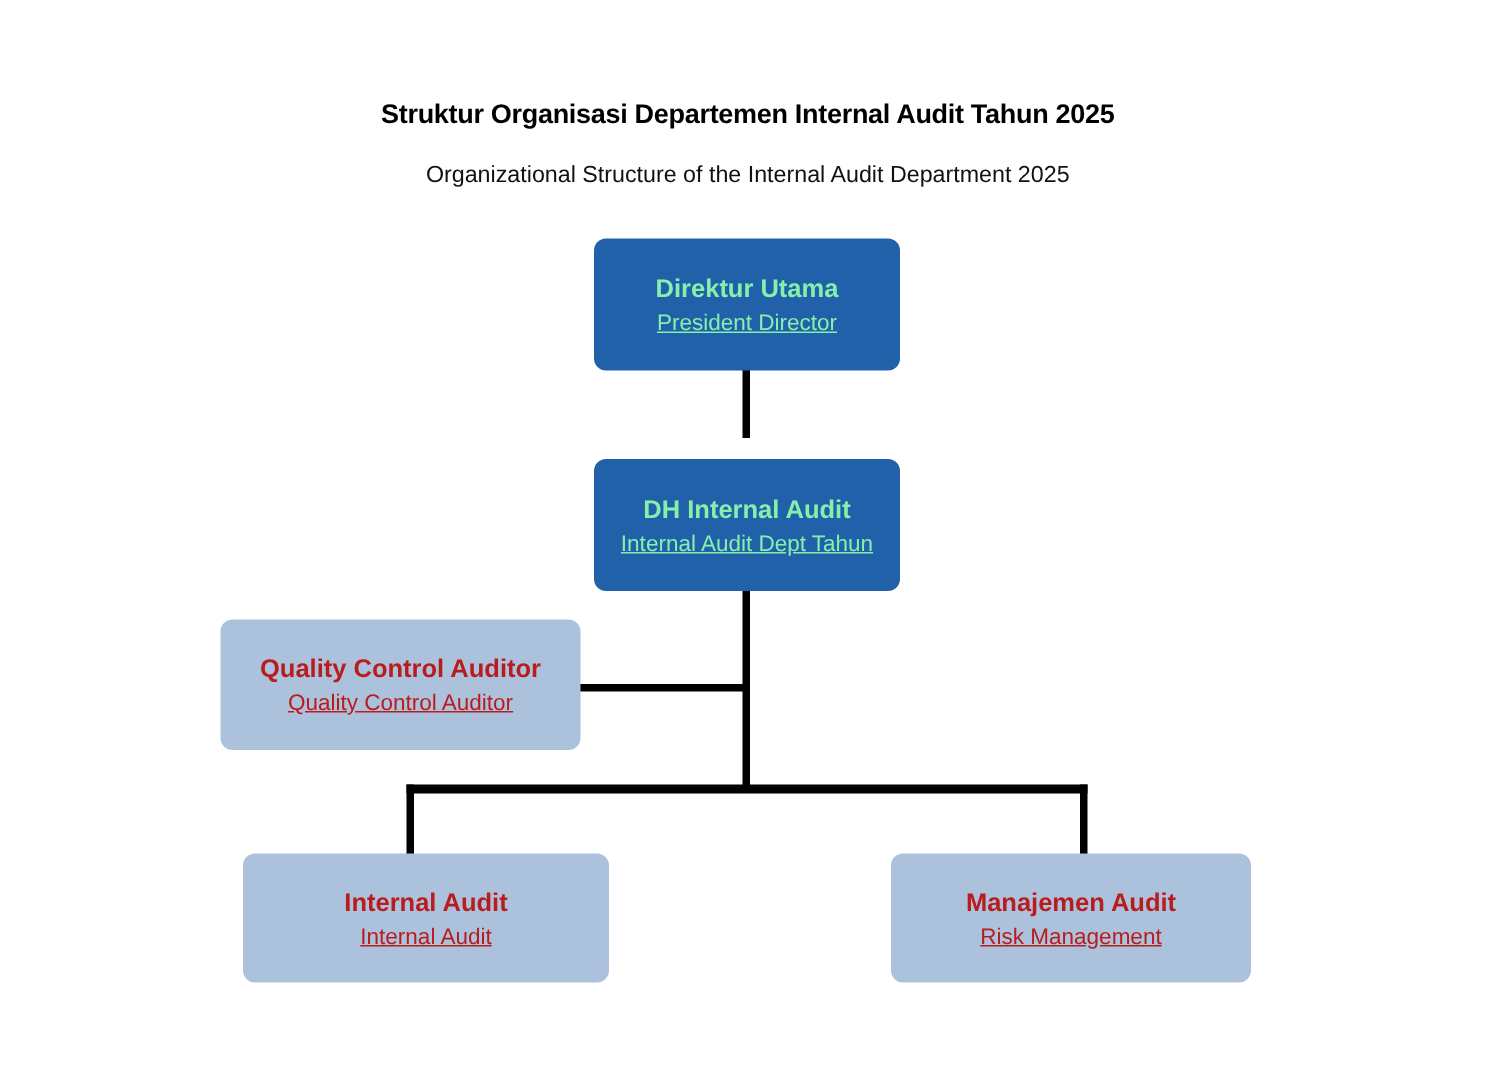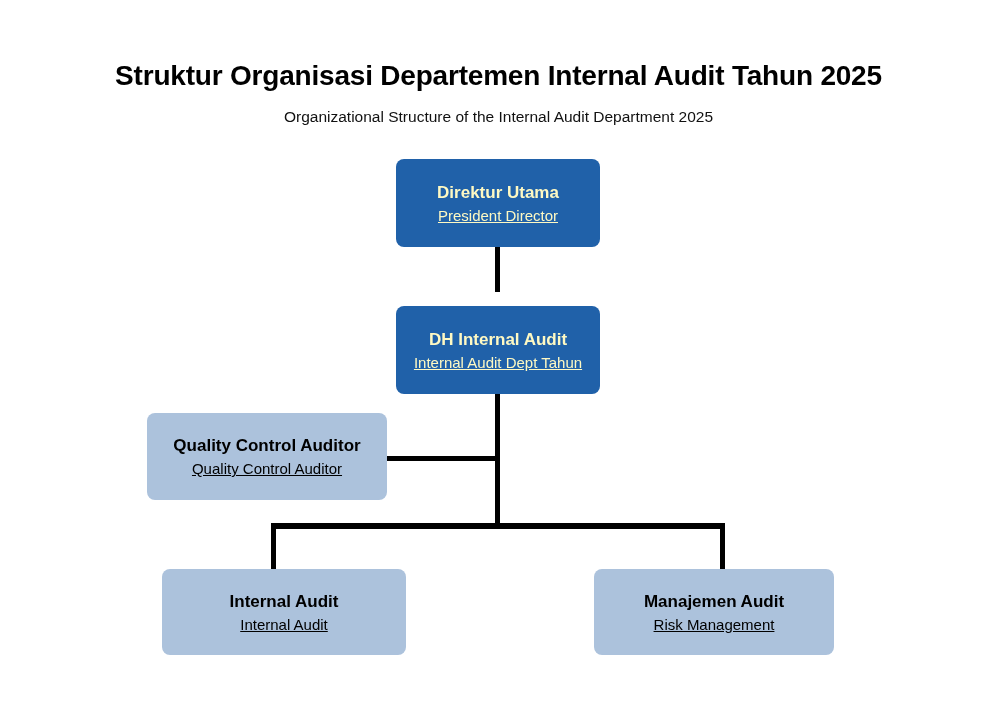--- a/index.html
+++ b/index.html
@@ -17,21 +17,21 @@
   }
   .page-title {
     position: absolute;
     top: 63px;
     left: 0;
     width: 100%;
     text-align: center;
     color: #000000;
   }
   .page-title .main {
-    font-size: 28px;
+    font-size: 18px;
     font-weight: 700;
     letter-spacing: -0.2px;
     line-height: 26px;
   }
   .page-title .sub {
     font-size: 15.5px;
     font-weight: 400;
     margin-top: 19px;
     color: #111111;
   }
@@ -42,25 +42,25 @@
     flex-direction: column;
     align-items: center;
     justify-content: center;
     gap: 5px;
     text-align: center;
     box-sizing: border-box;
     padding: 4px 8px;
   }
   .node.primary {
     background: var(--primary-blue, #2061A9);
-    color: #fef9c3;
+    color: #86efac;
   }
   .node.secondary {
     background: var(--light-blue, #ACC2DC);
-    color: #000000;
+    color: #b91c1c;
   }
   .node-title {
     font-weight: 700;
     font-size: 17px;
     line-height: 20px;
   }
   .node-subtitle {
     font-size: 15px;
     line-height: 16px;
     text-decoration: underline;

